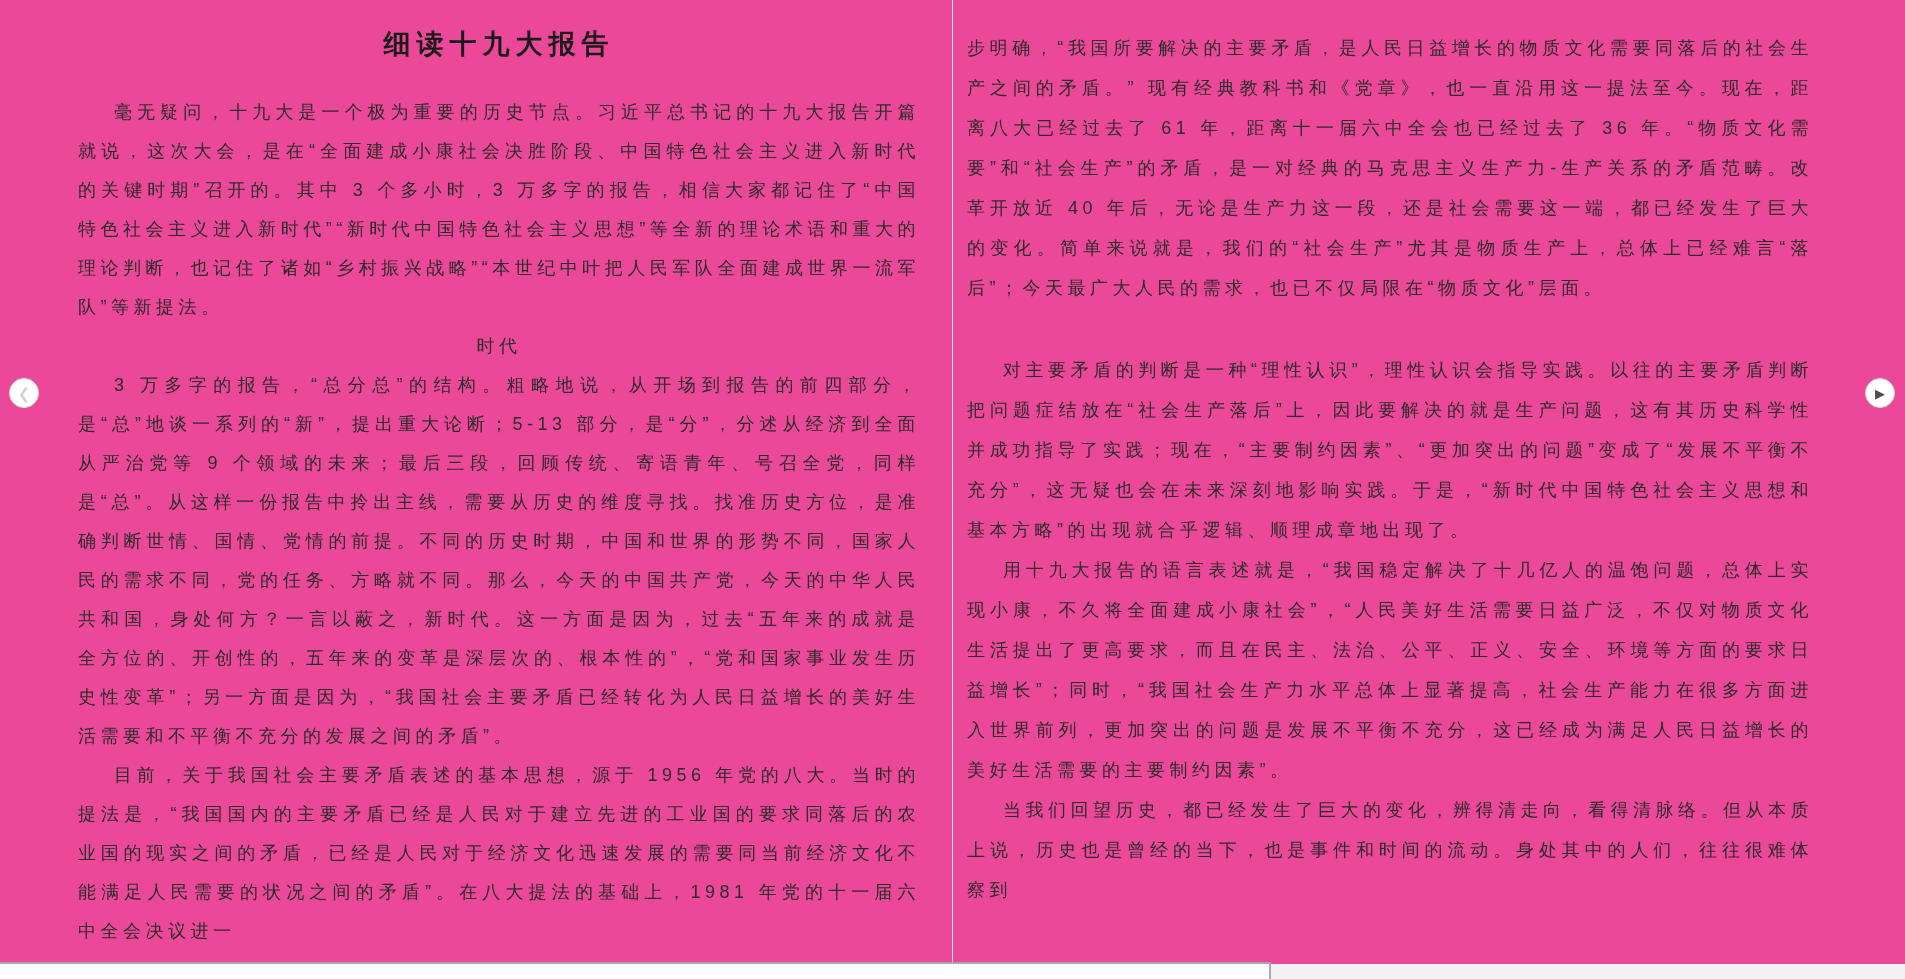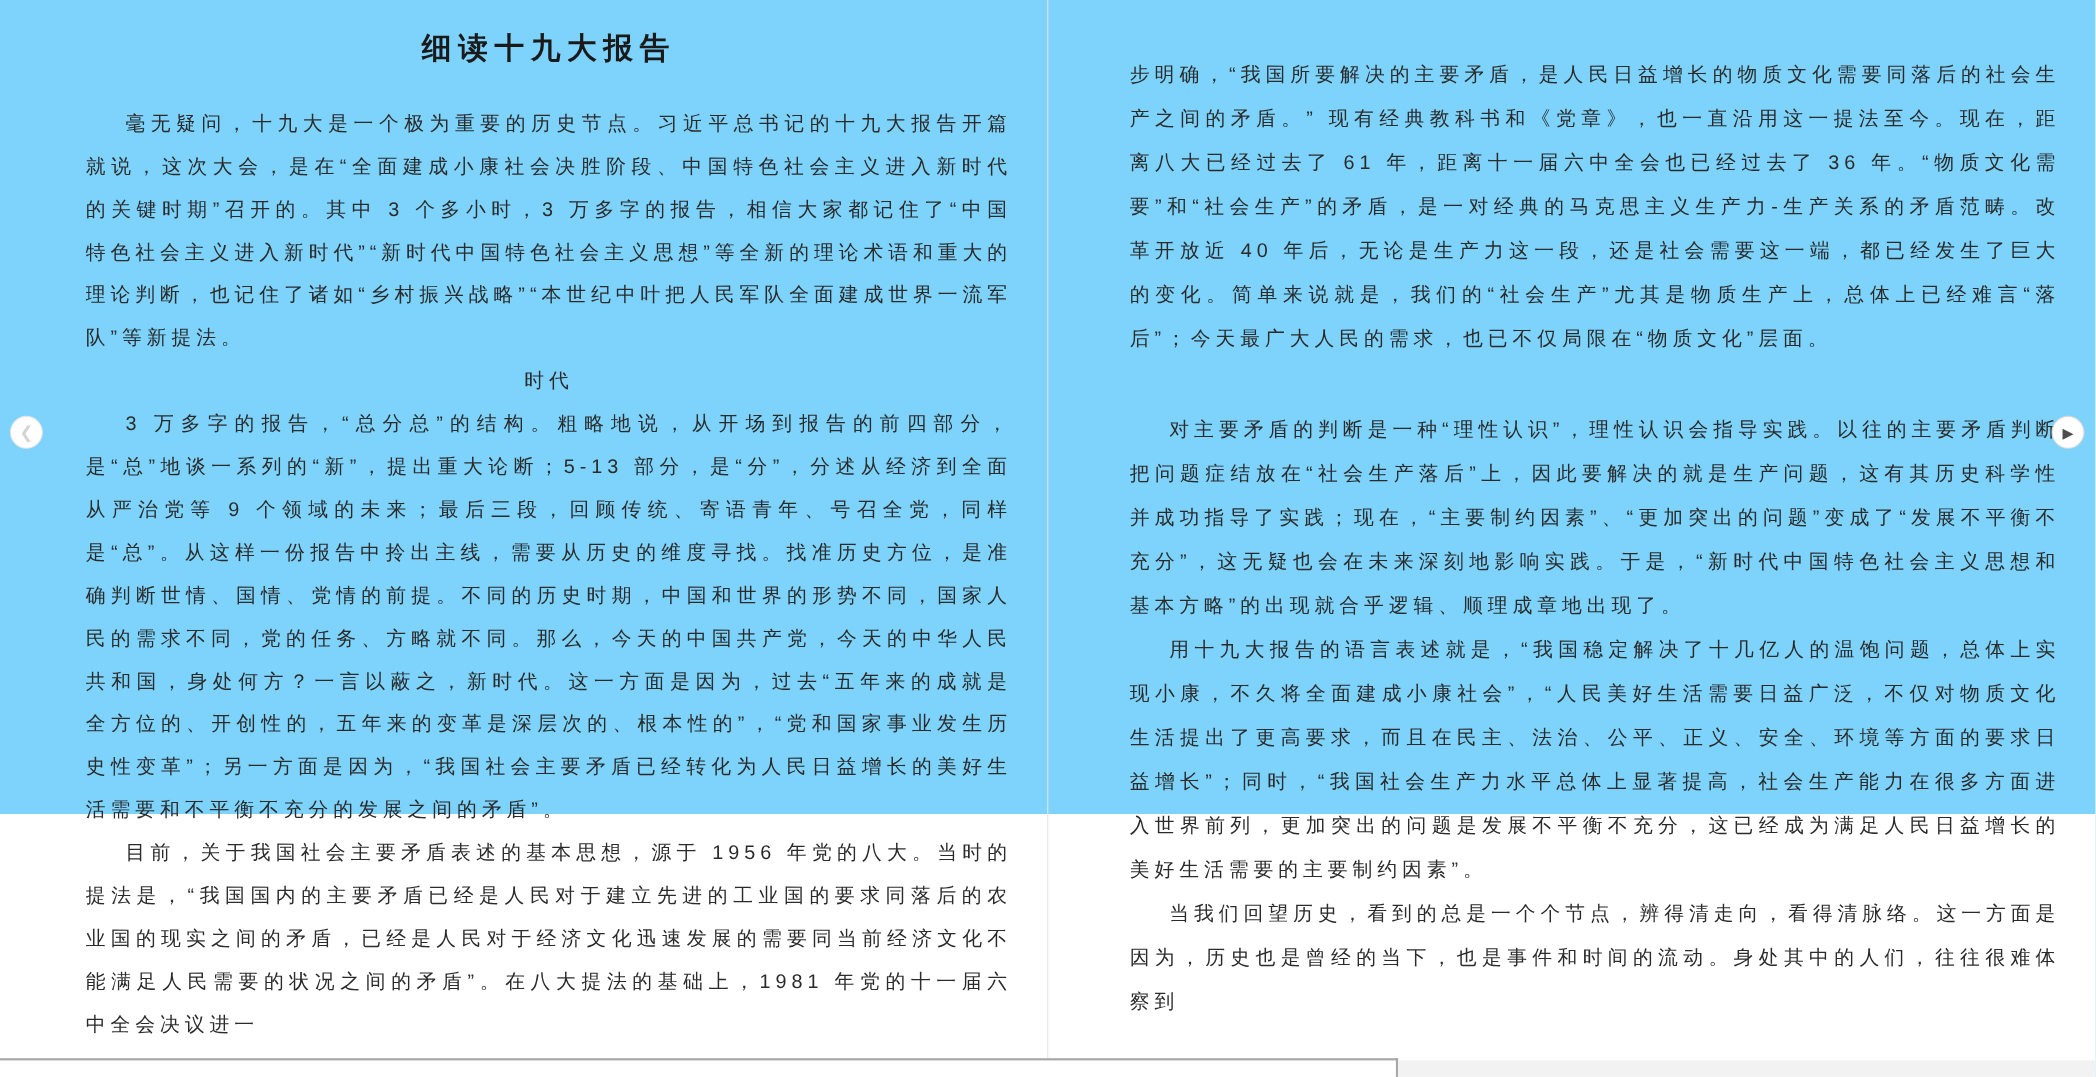--- a/index.html
+++ b/index.html
@@ -8,45 +8,44 @@
     width: 1905px;
     height: 979px;
     background: #ffffff;
     overflow: hidden;
     font-family: "Liberation Sans", "Liberation Serif", sans-serif;
     color: #2b2b2b;
   }
   .reader {
     position: relative;
     width: 1905px;
-    height: 740px;
-    background: #7dd3fc;
+    height: 979px;
+    background: #ec4899;
   }
   .page {
     position: absolute;
     top: 0;
   }
   .page p {
     margin: 0;
     font-size: 18px;
     letter-spacing: 4.5px;
     text-align: justify;
   }
   .indent { text-indent: 2em; }
   .noindent { text-indent: 0; }
   .left-page {
     left: 78px;
     width: 842px;
   }
   .left-page p { line-height: 39px; }
   .right-page {
-    left: 1027px;
+    left: 967px;
     width: 846px;
     padding-top: 28px;
-    margin-top: 20px;
   }
   .right-page p { line-height: 40px; }
   h1.article-title {
     font-size: 27px;
     font-weight: bold;
     text-align: center;
     letter-spacing: 6px;
     line-height: 40px;
     margin: 24px 0 29px 0;
     color: #1a1a1a;
@@ -130,21 +129,21 @@
     <p class="indent">目前，关于我国社会主要矛盾表述的基本思想，源于 1956 年党的八大。当时的提法是，“我国国内的主要矛盾已经是人民对于建立先进的工业国的要求同落后的农业国的现实之间的矛盾，已经是人民对于经济文化迅速发展的需要同当前经济文化不能满足人民需要的状况之间的矛盾”。在八大提法的基础上，1981 年党的十一届六中全会决议进一</p>
   </div>
 
   <div class="column-divider"></div>
 
   <div class="page right-page">
     <p class="noindent">步明确，“我国所要解决的主要矛盾，是人民日益增长的物质文化需要同落后的社会生产之间的矛盾。” 现有经典教科书和《党章》，也一直沿用这一提法至今。现在，距离八大已经过去了 61 年，距离十一届六中全会也已经过去了 36 年。“物质文化需要”和“社会生产”的矛盾，是一对经典的马克思主义生产力-生产关系的矛盾范畴。改革开放近 40 年后，无论是生产力这一段，还是社会需要这一端，都已经发生了巨大的变化。简单来说就是，我们的“社会生产”尤其是物质生产上，总体上已经难言“落后”；今天最广大人民的需求，也已不仅局限在“物质文化”层面。</p>
     <div class="para-gap"></div>
     <p class="indent">对主要矛盾的判断是一种“理性认识”，理性认识会指导实践。以往的主要矛盾判断把问题症结放在“社会生产落后”上，因此要解决的就是生产问题，这有其历史科学性并成功指导了实践；现在，“主要制约因素”、“更加突出的问题”变成了“发展不平衡不充分”，这无疑也会在未来深刻地影响实践。于是，“新时代中国特色社会主义思想和基本方略”的出现就合乎逻辑、顺理成章地出现了。</p>
     <p class="indent">用十九大报告的语言表述就是，“我国稳定解决了十几亿人的温饱问题，总体上实现小康，不久将全面建成小康社会”，“人民美好生活需要日益广泛，不仅对物质文化生活提出了更高要求，而且在民主、法治、公平、正义、安全、环境等方面的要求日益增长”；同时，“我国社会生产力水平总体上显著提高，社会生产能力在很多方面进入世界前列，更加突出的问题是发展不平衡不充分，这已经成为满足人民日益增长的美好生活需要的主要制约因素”。</p>
-    <p class="indent">当我们回望历史，看到的总是一个个节点，辨得清走向，看得清脉络。这一方面是因为，历史也是曾经的当下，也是事件和时间的流动。身处其中的人们，往往很难体察到</p>
+    <p class="indent">当我们回望历史，都已经发生了巨大的变化，辨得清走向，看得清脉络。但从本质上说，历史也是曾经的当下，也是事件和时间的流动。身处其中的人们，往往很难体察到</p>
   </div>
 
   <button class="nav-button nav-prev">
     <span>❮</span>
   </button>
 
   <button class="nav-button nav-next">
     <span>▶</span>
   </button>
 

